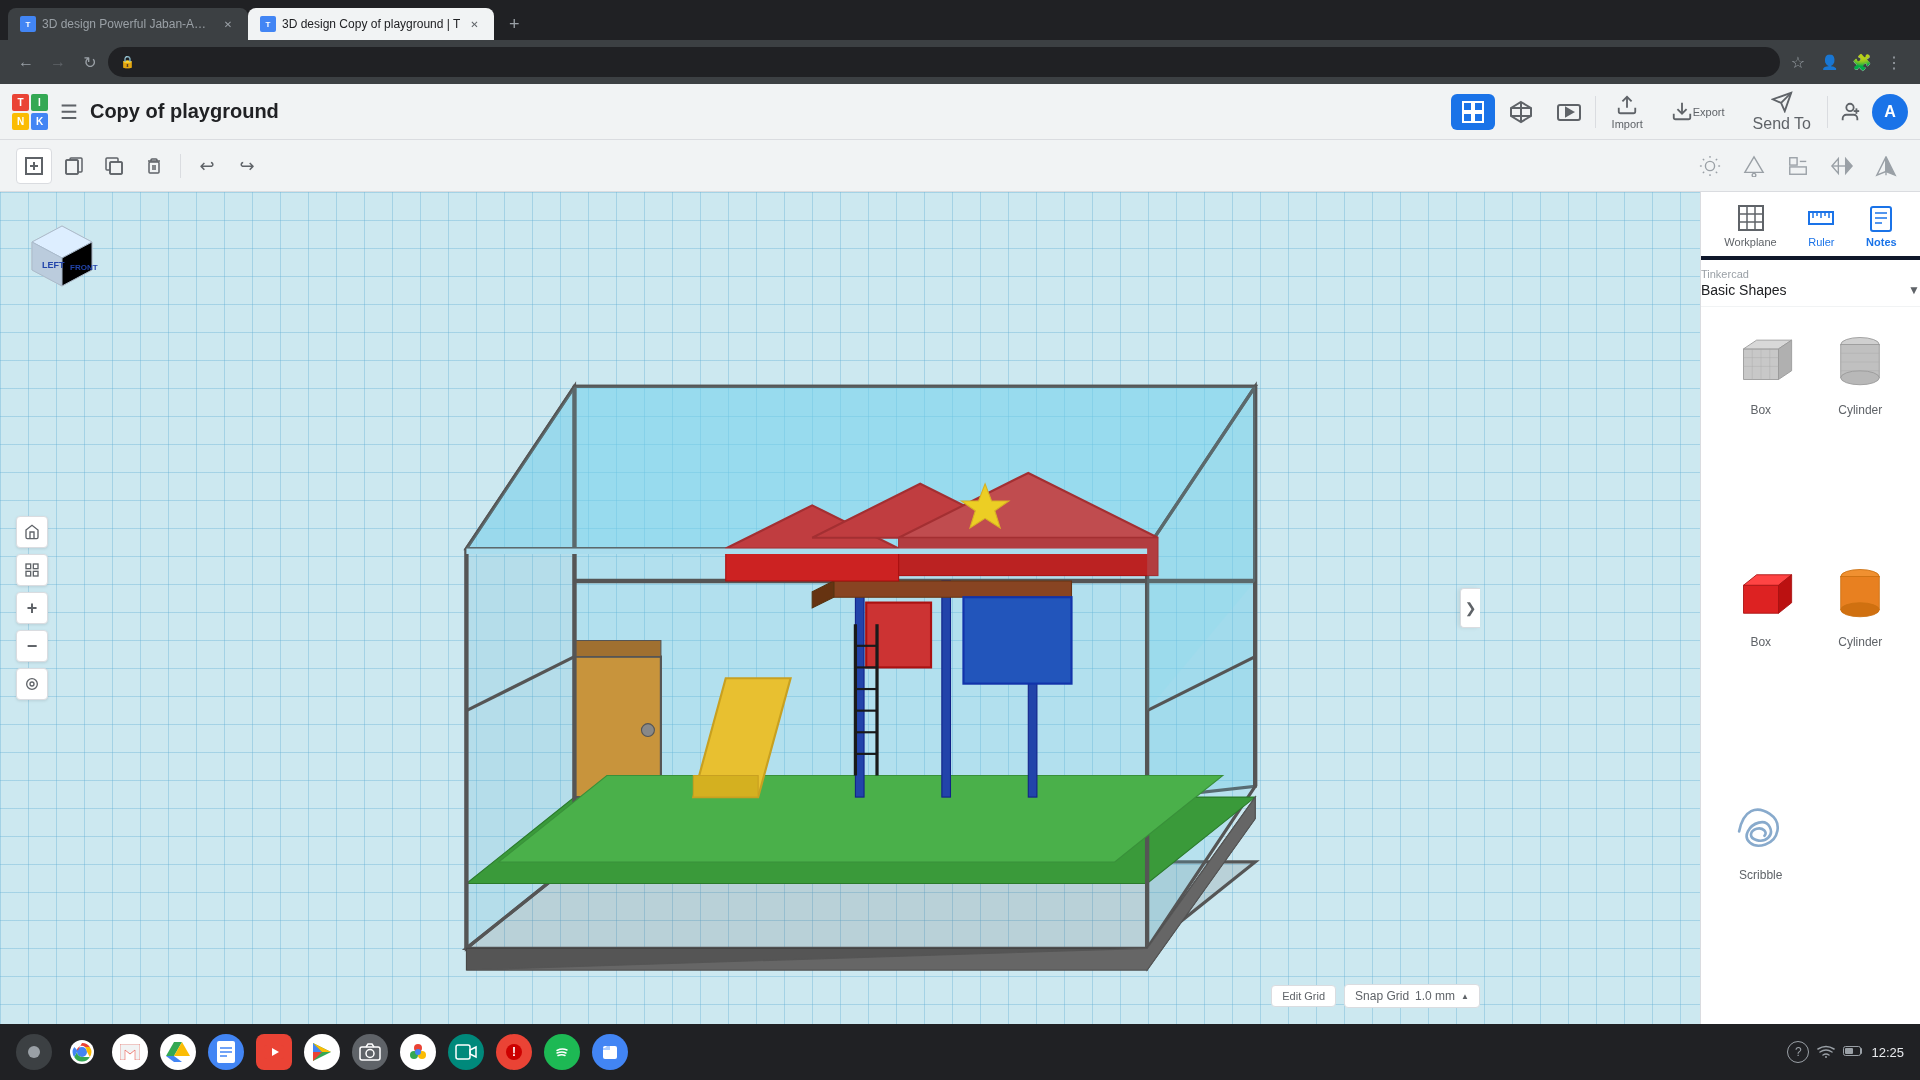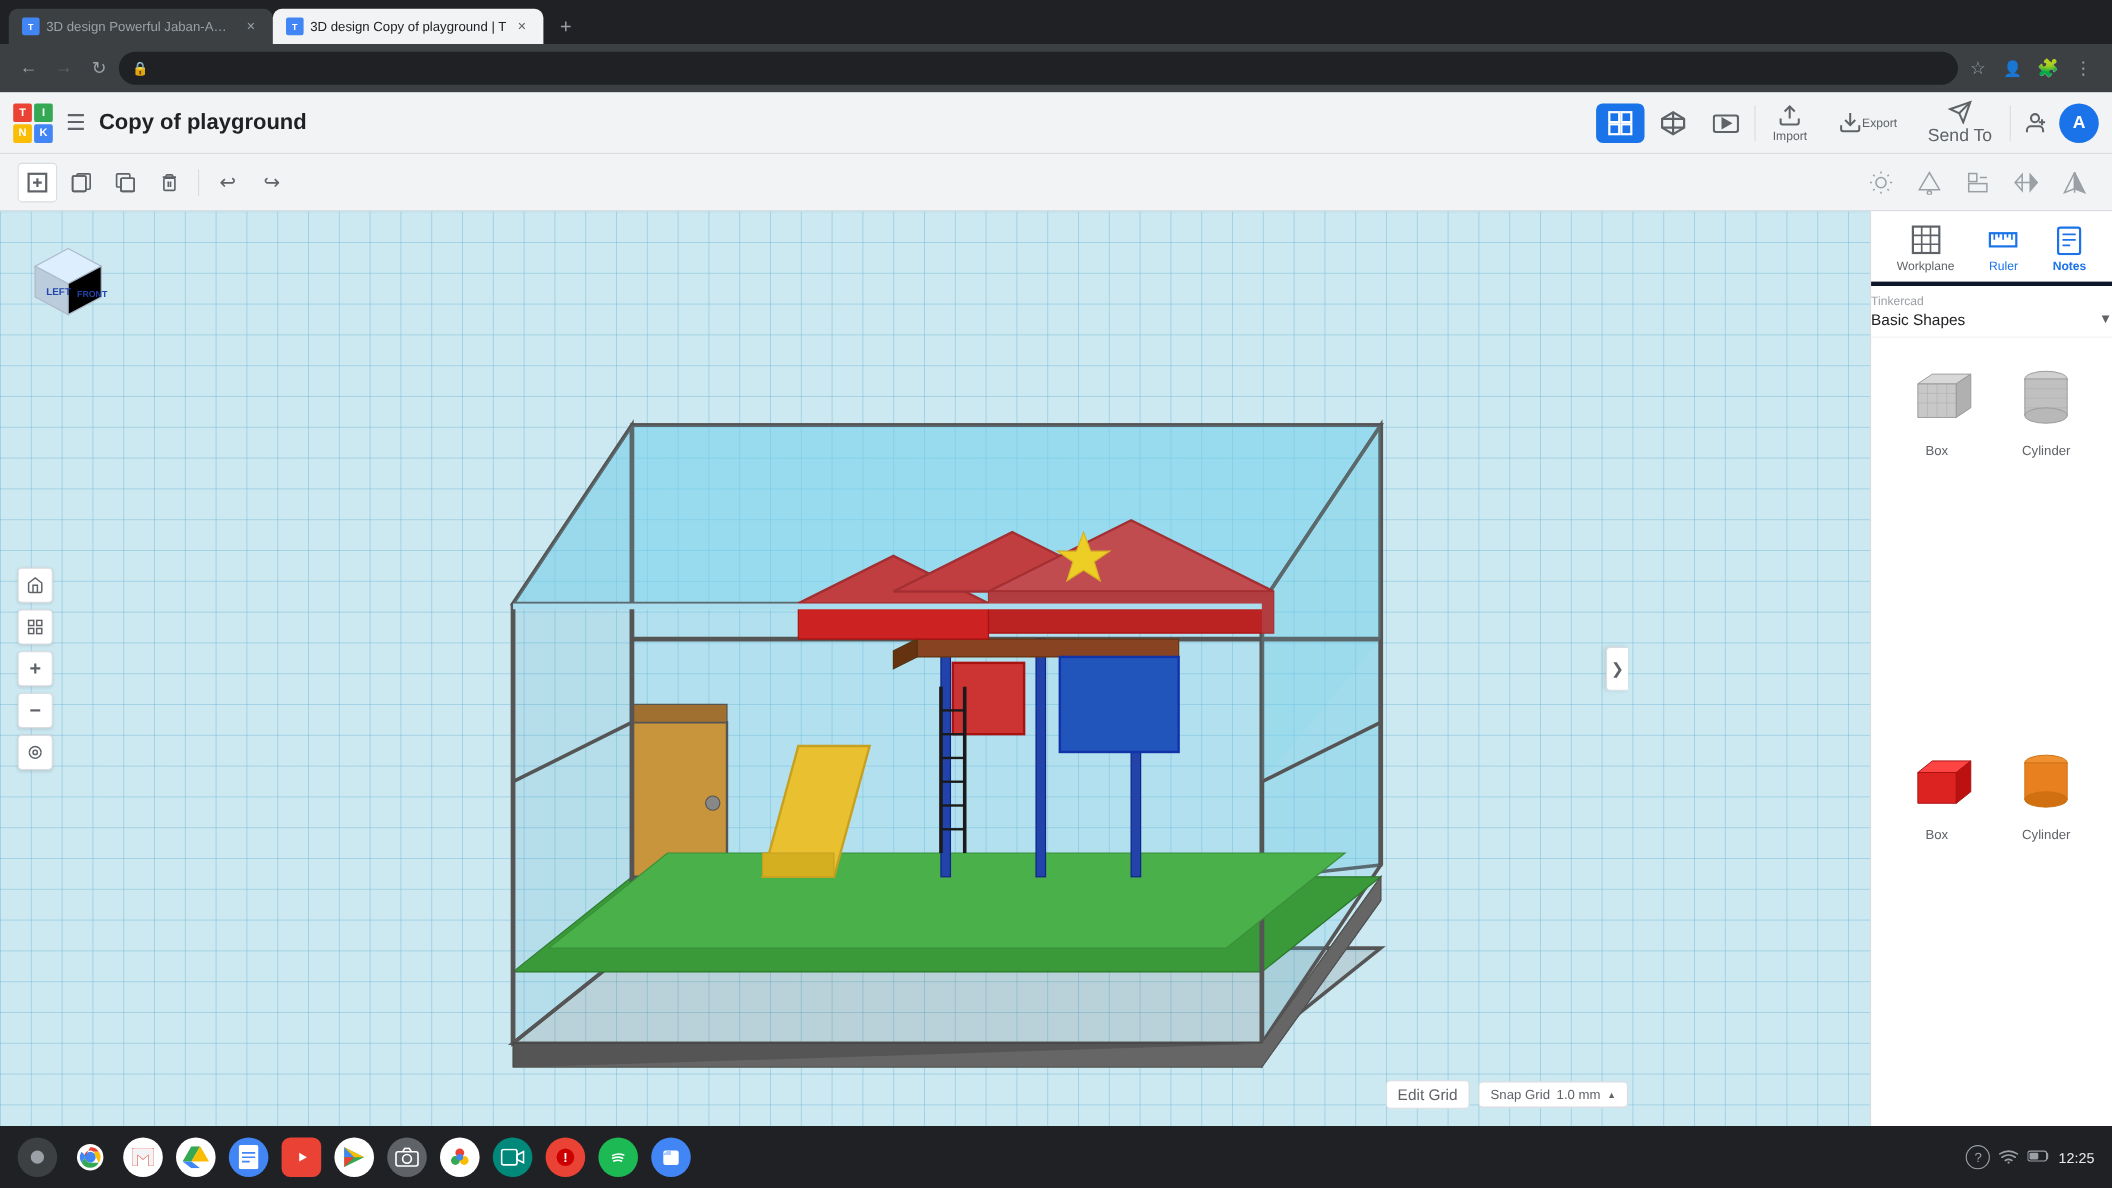--- a/index.html
+++ b/index.html
@@ -326,21 +326,21 @@
         <div style="width:32px;height:32px;border-radius:4px;background:white;border:1px solid #dadce0;display:flex;align-items:center;justify-content:center;cursor:pointer;color:#5f6368;box-shadow:0 1px 3px rgba(0,0,0,0.1);">
           <svg width="16" height="16" viewBox="0 0 24 24" fill="none" stroke="#5f6368" stroke-width="2">
               <circle cx="12" cy="12" r="3"></circle>
               <path d="M20 12c0-4.4-3.6-8-8-8s-8 3.6-8 8"></path>
               <path d="M4 12c0 4.4 3.6 8 8 8s8-3.6 8-8"></path>
             </svg>
         </div>
       </div>
 
       <div style="position:absolute;bottom:16px;right:220px;display:flex;align-items:center;gap:8px;">
-        <div style="background:white;border:1px solid #dadce0;border-radius:4px;padding:4px 10px;font-size:14px;color:#5f6368;cursor:pointer;">Edit Grid</div>
+        <div style="background:white;border:1px solid #dadce0;border-radius:4px;padding:4px 10px;font-size:11px;color:#5f6368;cursor:pointer;">Edit Grid</div>
         <div style="background:white;border:1px solid #dadce0;border-radius:4px;padding:4px 10px;font-size:12px;color:#5f6368;cursor:pointer;display:flex;align-items:center;gap:6px;">
           <span>Snap Grid</span>
           <span>1.0 mm</span>
           <span style="font-size:8px;">▲</span>
         </div>
       </div>
 
       <div style="position:absolute;right:220px;top:50%;transform:translateY(-50%);width:20px;height:40px;background:white;border:1px solid #dadce0;border-right:none;border-radius:4px 0 0 4px;display:flex;align-items:center;justify-content:center;cursor:pointer;color:#5f6368;font-size:14px;box-shadow:-2px 0 4px rgba(0,0,0,0.08);z-index:10;">❯</div>
     </div>
 
@@ -431,20 +431,26 @@
         <div style="display:flex;flex-direction:column;align-items:center;gap:6px;cursor:pointer;padding:8px;border-radius:6px;">
           <svg width="70" height="70" viewBox="0 0 80 80">
             <ellipse cx="40" cy="20" rx="22" ry="8" fill="#f09030" stroke="#cc7010" stroke-width="1"></ellipse>
             <rect x="18" y="20" width="44" height="38" fill="#e88020" stroke="#cc7010" stroke-width="1"></rect>
             <ellipse cx="40" cy="58" rx="22" ry="8" fill="#d07010" stroke="#cc7010" stroke-width="1"></ellipse>
           </svg>
           <span style="font-size:12px;color:#5f6368;">Cylinder</span>
         </div>
 
 
+        <div style="display:flex;flex-direction:column;align-items:center;gap:6px;cursor:pointer;padding:8px;border-radius:6px;">
+          <svg width="70" height="70" viewBox="0 0 80 80">
+            <path d="M15,45 C20,20 35,15 50,25 C65,35 60,55 45,60 C30,65 20,55 25,45 C30,35 45,30 50,40 C55,50 45,58 35,55 C25,52 28,44 35,42 C42,40 48,46 44,50" fill="none" stroke="#88aacc" stroke-width="3" stroke-linecap="round"></path>
+          </svg>
+          <span style="font-size:12px;color:#5f6368;">Scribble</span>
+        </div>
 
       </div>
     </div>
   </div>
 </div>
 
 <div style="height:56px;background:#202124;display:flex;align-items:center;padding:0 16px;gap:12px;position:fixed;bottom:0;left:0;right:0;width:1920px;">
 
   <div style="width:36px;height:36px;border-radius:50%;background:#3c4043;display:flex;align-items:center;justify-content:center;color:#e8eaed;cursor:pointer;">
     <svg width="16" height="16" viewBox="0 0 16 16">

